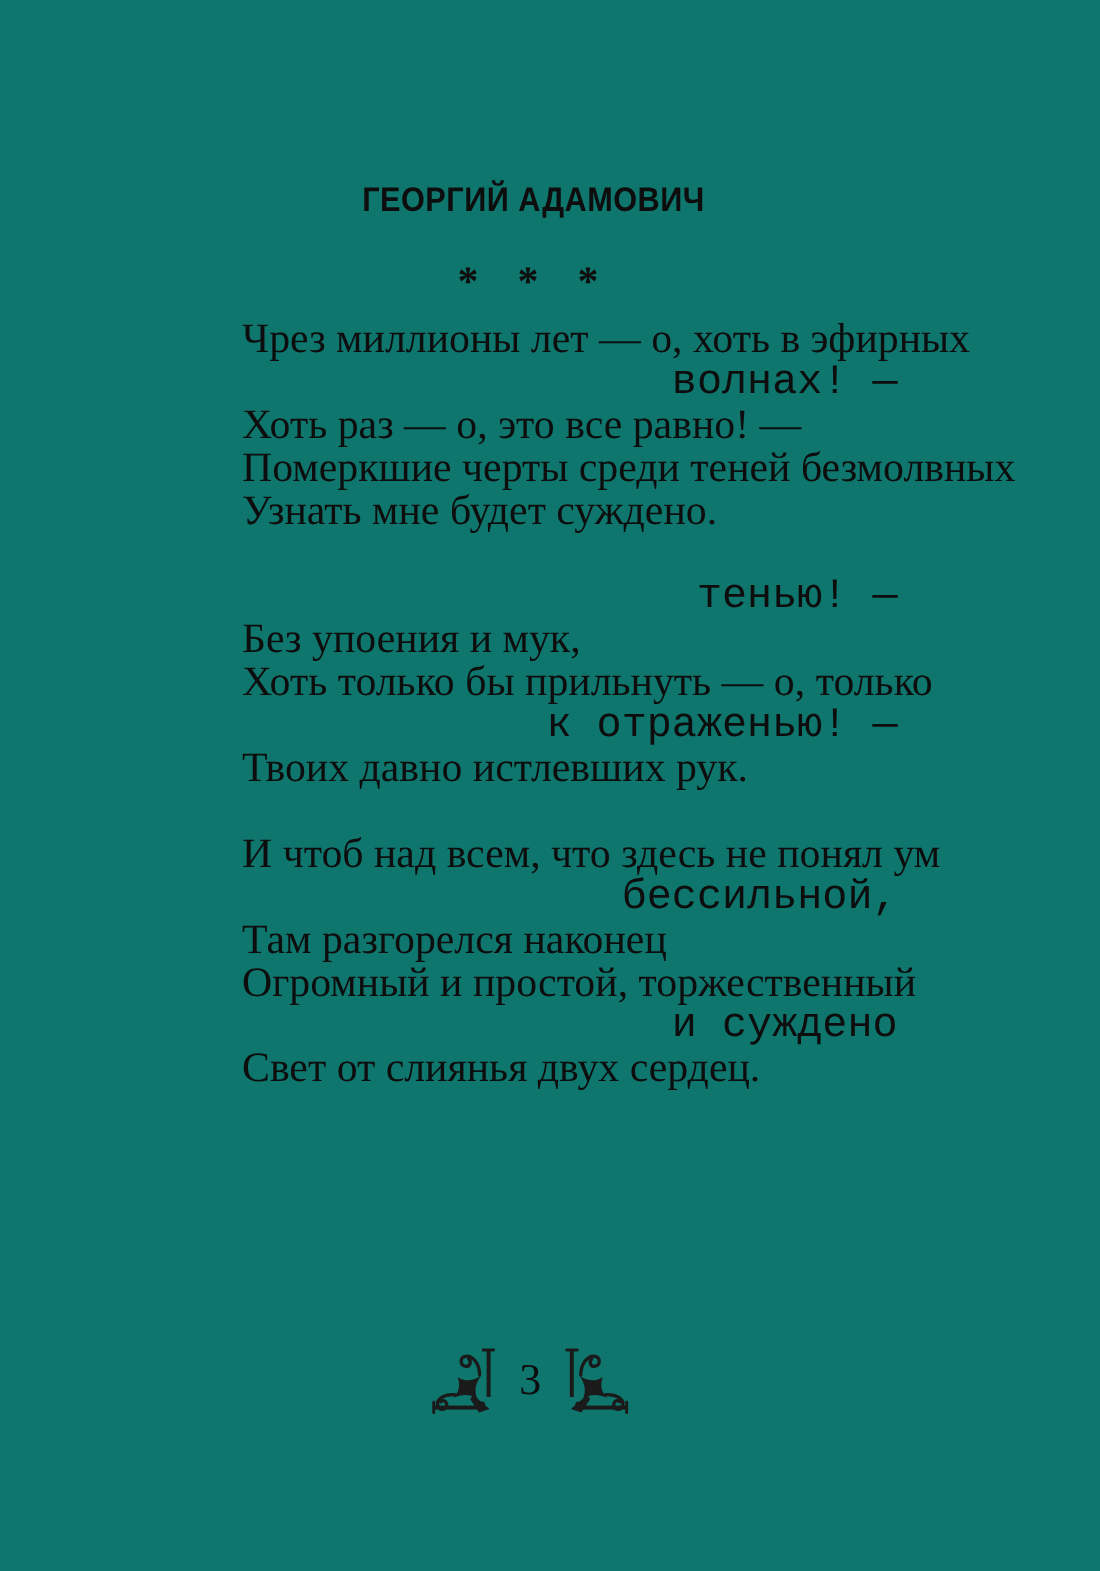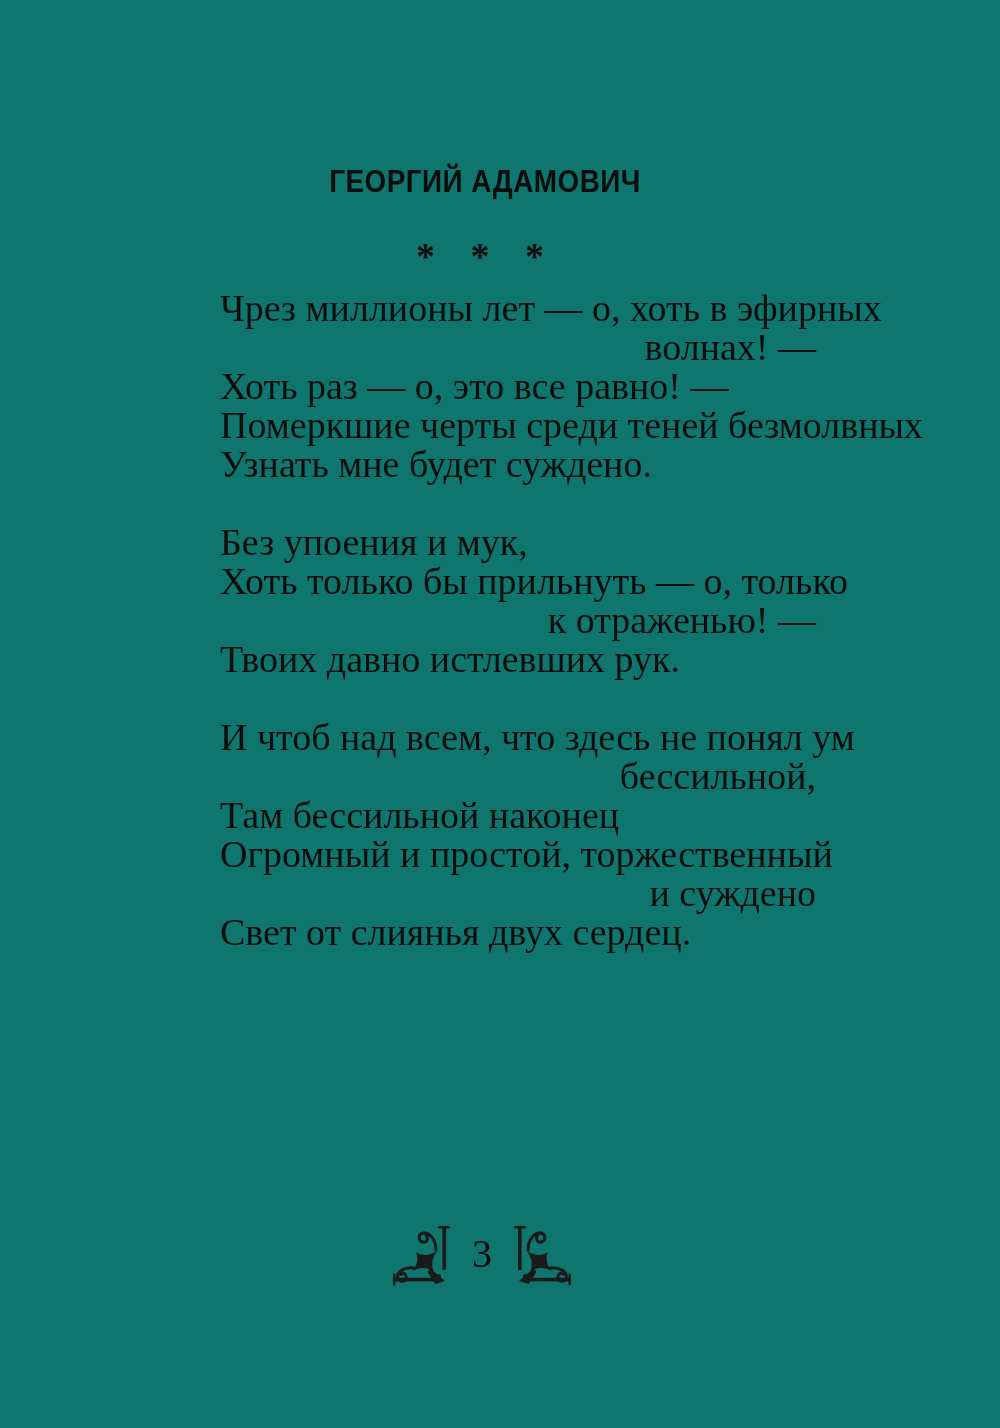--- a/index.html
+++ b/index.html
@@ -47,21 +47,21 @@
     left: 220px;
     top: 289px;
     width: 596px;
     font-family: "Liberation Serif", serif;
     font-size: 38px;
     line-height: 39px;
     color: #0d0d0d;
   }
   .stanza { margin: 0 0 39px 0; }
   .line { white-space: nowrap; }
-  .line.right { text-align: right; }
+  .line.right { text-align: right; font-family: Liberation Mono, monospace; }
   .footer {
     position: absolute;
     top: 1222px;
     left: 0;
     width: 964px;
     display: flex;
     justify-content: center;
     align-items: center;
     gap: 8px;
   }
@@ -92,30 +92,31 @@
 
     <div class="stanza">
       <div class="line">Чрез миллионы лет — о, хоть в эфирных</div>
       <div class="line right">волнах! —</div>
       <div class="line">Хоть раз — о, это все равно! —</div>
       <div class="line">Померкшие черты среди теней безмолвных</div>
       <div class="line">Узнать мне будет суждено.</div>
     </div>
 
     <div class="stanza">
+      <div class="line right">тенью! —</div>
       <div class="line">Без упоения и мук,</div>
       <div class="line">Хоть только бы прильнуть — о, только</div>
       <div class="line right">к отраженью! —</div>
       <div class="line">Твоих давно истлевших рук.</div>
     </div>
 
     <div class="stanza">
       <div class="line">И чтоб над всем, что здесь не понял ум</div>
       <div class="line right">бессильной,</div>
-      <div class="line">Там бессильной наконец</div>
+      <div class="line">Там разгорелся наконец</div>
       <div class="line">Огромный и простой, торжественный</div>
       <div class="line right">и суждено</div>
       <div class="line">Свет от слиянья двух сердец.</div>
     </div>
 
   </div>
 
   <div class="footer">
 
     <svg class="orn" viewBox="0 0 72 64" xmlns="http://www.w3.org/2000/svg" fill="#1a1a1a" stroke="none">

